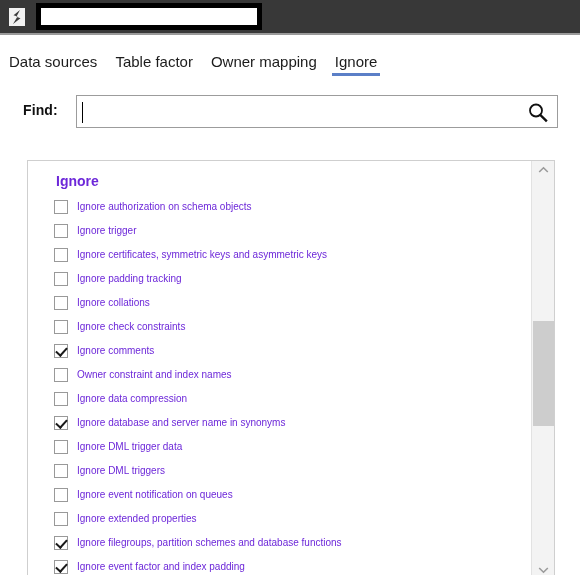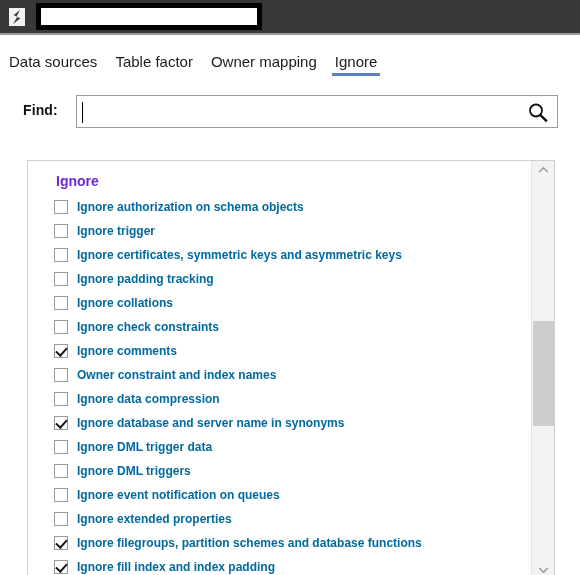--- a/index.html
+++ b/index.html
@@ -180,25 +180,24 @@
     content: "";
     position: absolute;
     left: 3px; top: 0px;
     width: 5px; height: 9px;
     border: solid #1a1a1a;
     border-width: 0 2px 2px 0;
     transform: rotate(42deg);
   }
   .option-label {
     margin-left: 9px;
-    font-size: 12px;
-    color: #0369a1;
+    font-size: 10px;
+    color: #6d28d9;
     white-space: nowrap;
     line-height: 16px;
-    font-weight: bold;
   }
 
   
   .scrollbar {
     position: absolute;
     right: 0; top: 0;
     width: 23px;
     height: 418px;
     background: #f3f3f3;
     border-left: 1px solid #e2e2e2;
@@ -334,21 +333,21 @@
       <div class="option-row">
         <div class="cb"></div>
         <span class="option-label">Ignore extended properties</span>
       </div>
       <div class="option-row">
         <div class="cb checked"></div>
         <span class="option-label">Ignore filegroups, partition schemes and database functions</span>
       </div>
       <div class="option-row">
         <div class="cb checked"></div>
-        <span class="option-label">Ignore fill index and index padding</span>
+        <span class="option-label">Ignore event factor and index padding</span>
       </div>
     </div>
 
   <div class="scrollbar">
     <div class="sb-arrow up">
       <svg width="11" height="8" viewBox="0 0 11 8">
         <path d="M1.2 6 L5.5 1.8 L9.8 6" fill="none" stroke="#9b9b9b" stroke-width="1.6"></path>
       </svg>
     </div>
     <div class="sb-thumb"></div>

